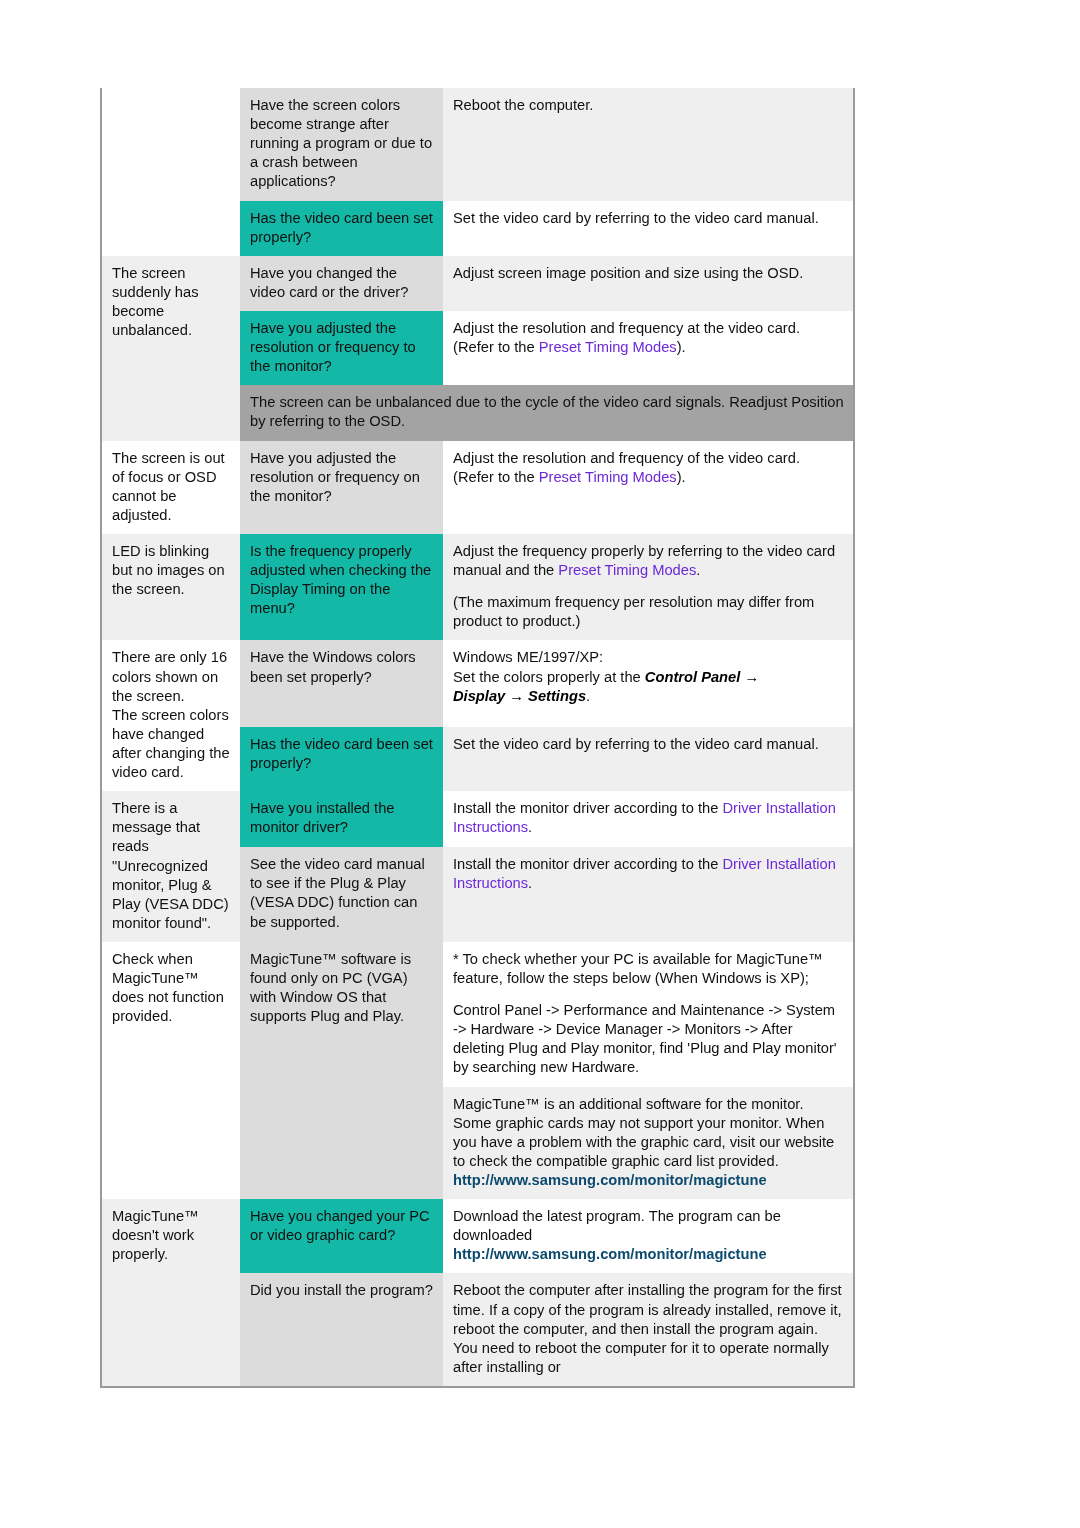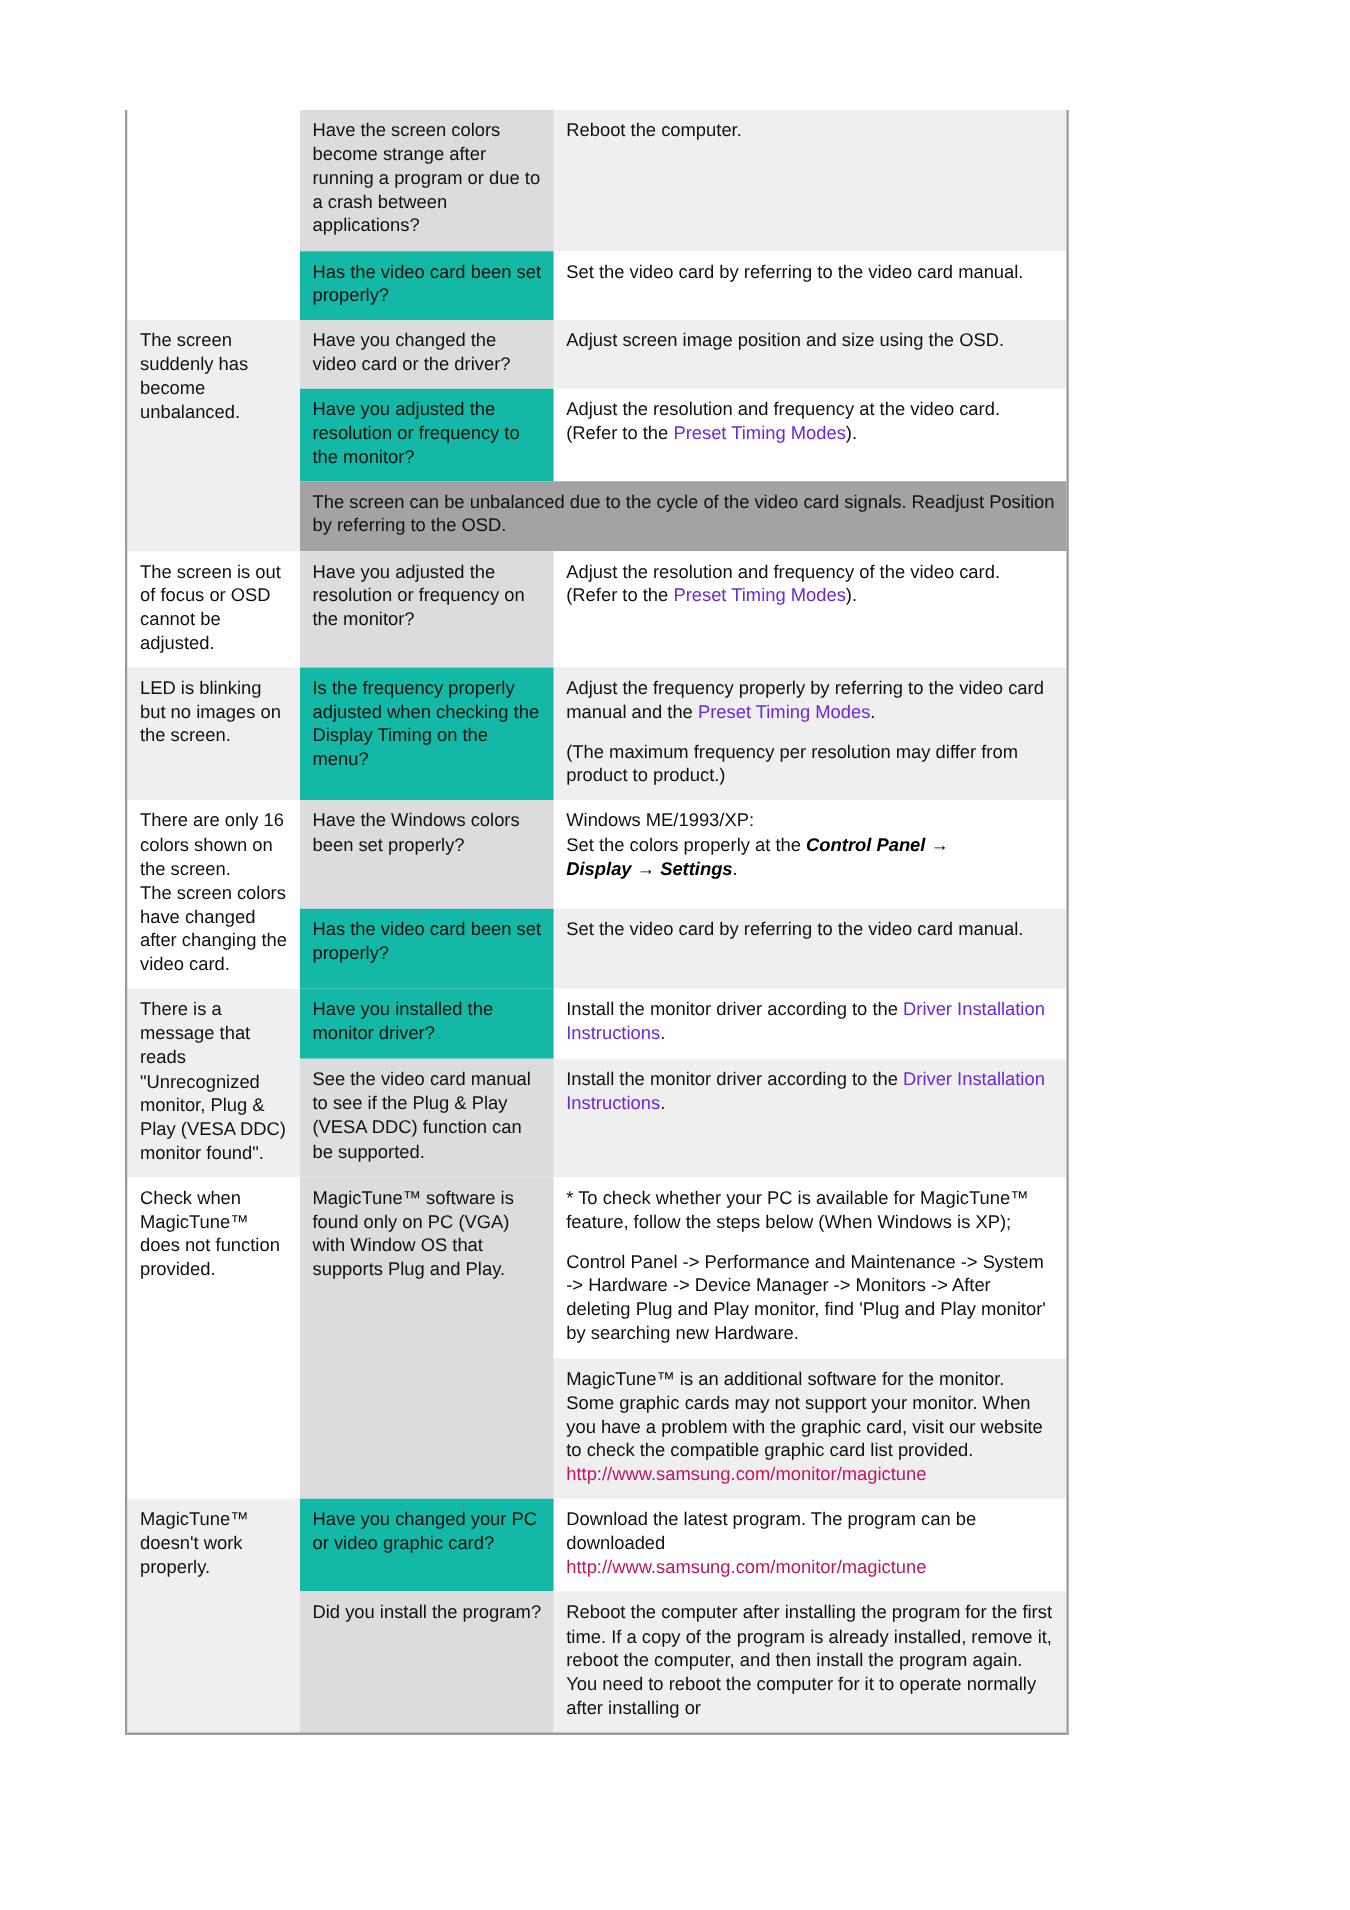--- a/index.html
+++ b/index.html
@@ -60,23 +60,24 @@
   .c-span    { background: #a3a3a3; }   
 
   .q { color: #111; }
   .a { color: #111; }
 
   a.lnk, span.lnk {
     color: #6d28d9;
     text-decoration: none;
   }
   span.url {
-    color: #be185d;
+    color: #0c4a6e;
     text-decoration: none;
     display: inline-block;
+    font-weight: bold;
   }
   b.kw { font-weight: bold; color: #000; font-style: italic; }
 
   .nowrapgap { white-space: pre-wrap; }
   .spacer-line { display: block; height: 13px; }
 </style>
 </head>
 <body>
 
 <div class="page">
@@ -124,21 +125,21 @@
         <tr>
           <td class="c-lite q">LED is blinking but no images on the screen.</td>
           <td class="c-mid q">Is the frequency properly adjusted when checking the Display Timing on the menu?</td>
           <td class="c-lite a"><span>Adjust the frequency properly by referring to the video card manual and the </span><span class="lnk">Preset Timing Modes</span><span>.</span><span class="spacer-line"></span><span>(The maximum frequency per resolution may differ from product to product.)</span></td>
         </tr>
 
         <tr>
           <td class="c-white q nowrapgap" rowspan="2">There are only 16 colors shown on the screen.
 The screen colors have changed after changing the video card.</td>
           <td class="c-dark q">Have the Windows colors been set properly?</td>
-          <td class="c-white a"><span>Windows ME/1993/XP:</span><br><span>Set the colors properly at the </span><b class="kw">Control Panel</b><b class="kw"> → </b><br><b class="kw">Display</b><b class="kw"> → </b><b class="kw">Settings</b><span>.</span></td>
+          <td class="c-white a"><span>Windows ME/1997/XP:</span><br><span>Set the colors properly at the </span><b class="kw">Control Panel</b><b class="kw"> → </b><br><b class="kw">Display</b><b class="kw"> → </b><b class="kw">Settings</b><span>.</span></td>
         </tr>
 
         <tr>
           <td class="c-mid q">Has the video card been set properly?</td>
           <td class="c-lite a">Set the video card by referring to the video card manual.</td>
         </tr>
 
         <tr>
           <td class="c-lite q" rowspan="2">There is a message that reads "Unrecognized monitor, Plug &amp; Play (VESA DDC) monitor found".</td>
           <td class="c-mid q">Have you installed the monitor driver?</td>

